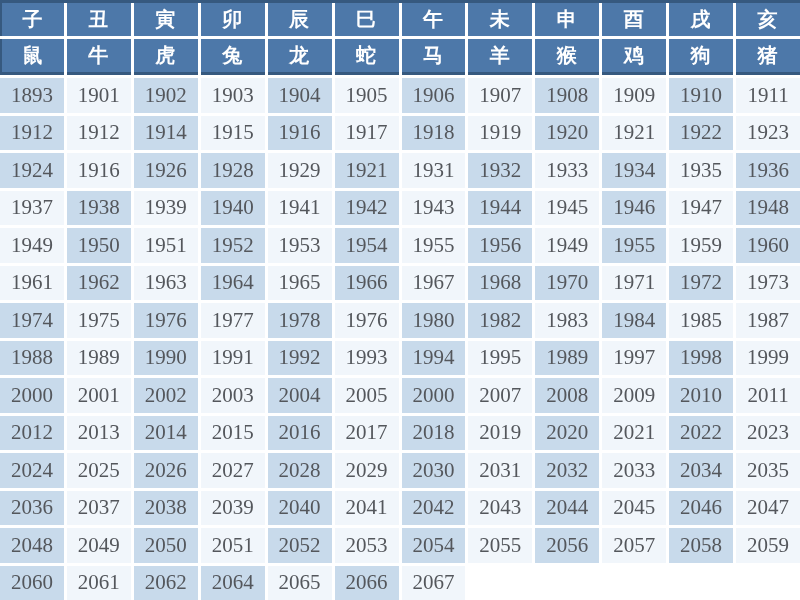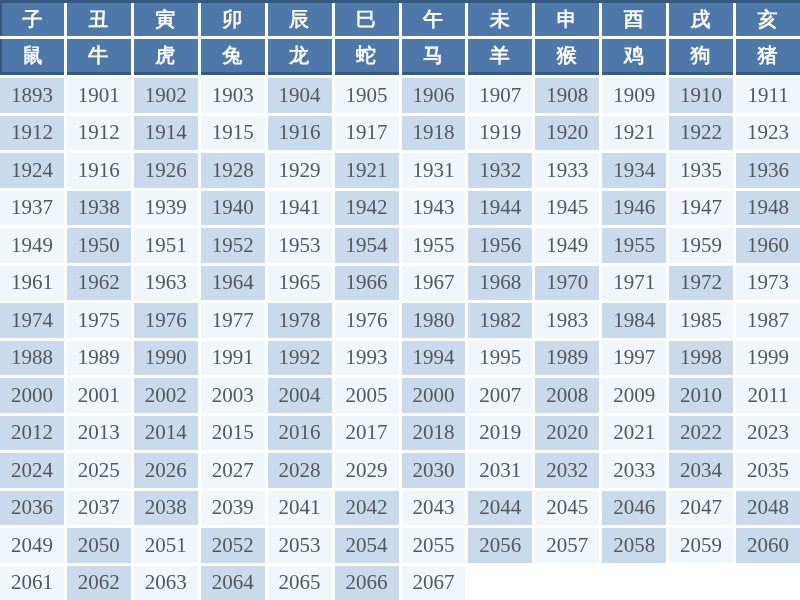--- a/index.html
+++ b/index.html
@@ -202,20 +202,21 @@
     <div class="ycell oddcol">2030</div>
     <div class="ycell evencol">2031</div>
     <div class="ycell oddcol">2032</div>
     <div class="ycell evencol">2033</div>
     <div class="ycell oddcol">2034</div>
     <div class="ycell evencol">2035</div>
     <div class="ycell oddcol">2036</div>
     <div class="ycell evencol">2037</div>
     <div class="ycell oddcol">2038</div>
     <div class="ycell evencol">2039</div>
+    <div class="ycell oddcol">2040</div>
     <div class="ycell evencol">2041</div>
     <div class="ycell oddcol">2042</div>
     <div class="ycell evencol">2043</div>
     <div class="ycell oddcol">2044</div>
     <div class="ycell evencol">2045</div>
     <div class="ycell oddcol">2046</div>
     <div class="ycell evencol">2047</div>
     <div class="ycell oddcol">2048</div>
     <div class="ycell evencol">2049</div>
     <div class="ycell oddcol">2050</div>
@@ -224,18 +225,17 @@
     <div class="ycell evencol">2053</div>
     <div class="ycell oddcol">2054</div>
     <div class="ycell evencol">2055</div>
     <div class="ycell oddcol">2056</div>
     <div class="ycell evencol">2057</div>
     <div class="ycell oddcol">2058</div>
     <div class="ycell evencol">2059</div>
     <div class="ycell oddcol">2060</div>
     <div class="ycell evencol">2061</div>
     <div class="ycell oddcol">2062</div>
-    <div class="ycell evencol">2063</div>
     <div class="ycell oddcol">2064</div>
     <div class="ycell evencol">2065</div>
     <div class="ycell oddcol">2066</div>
     <div class="ycell evencol">2067</div>
   </div>
 
 </body></html>

